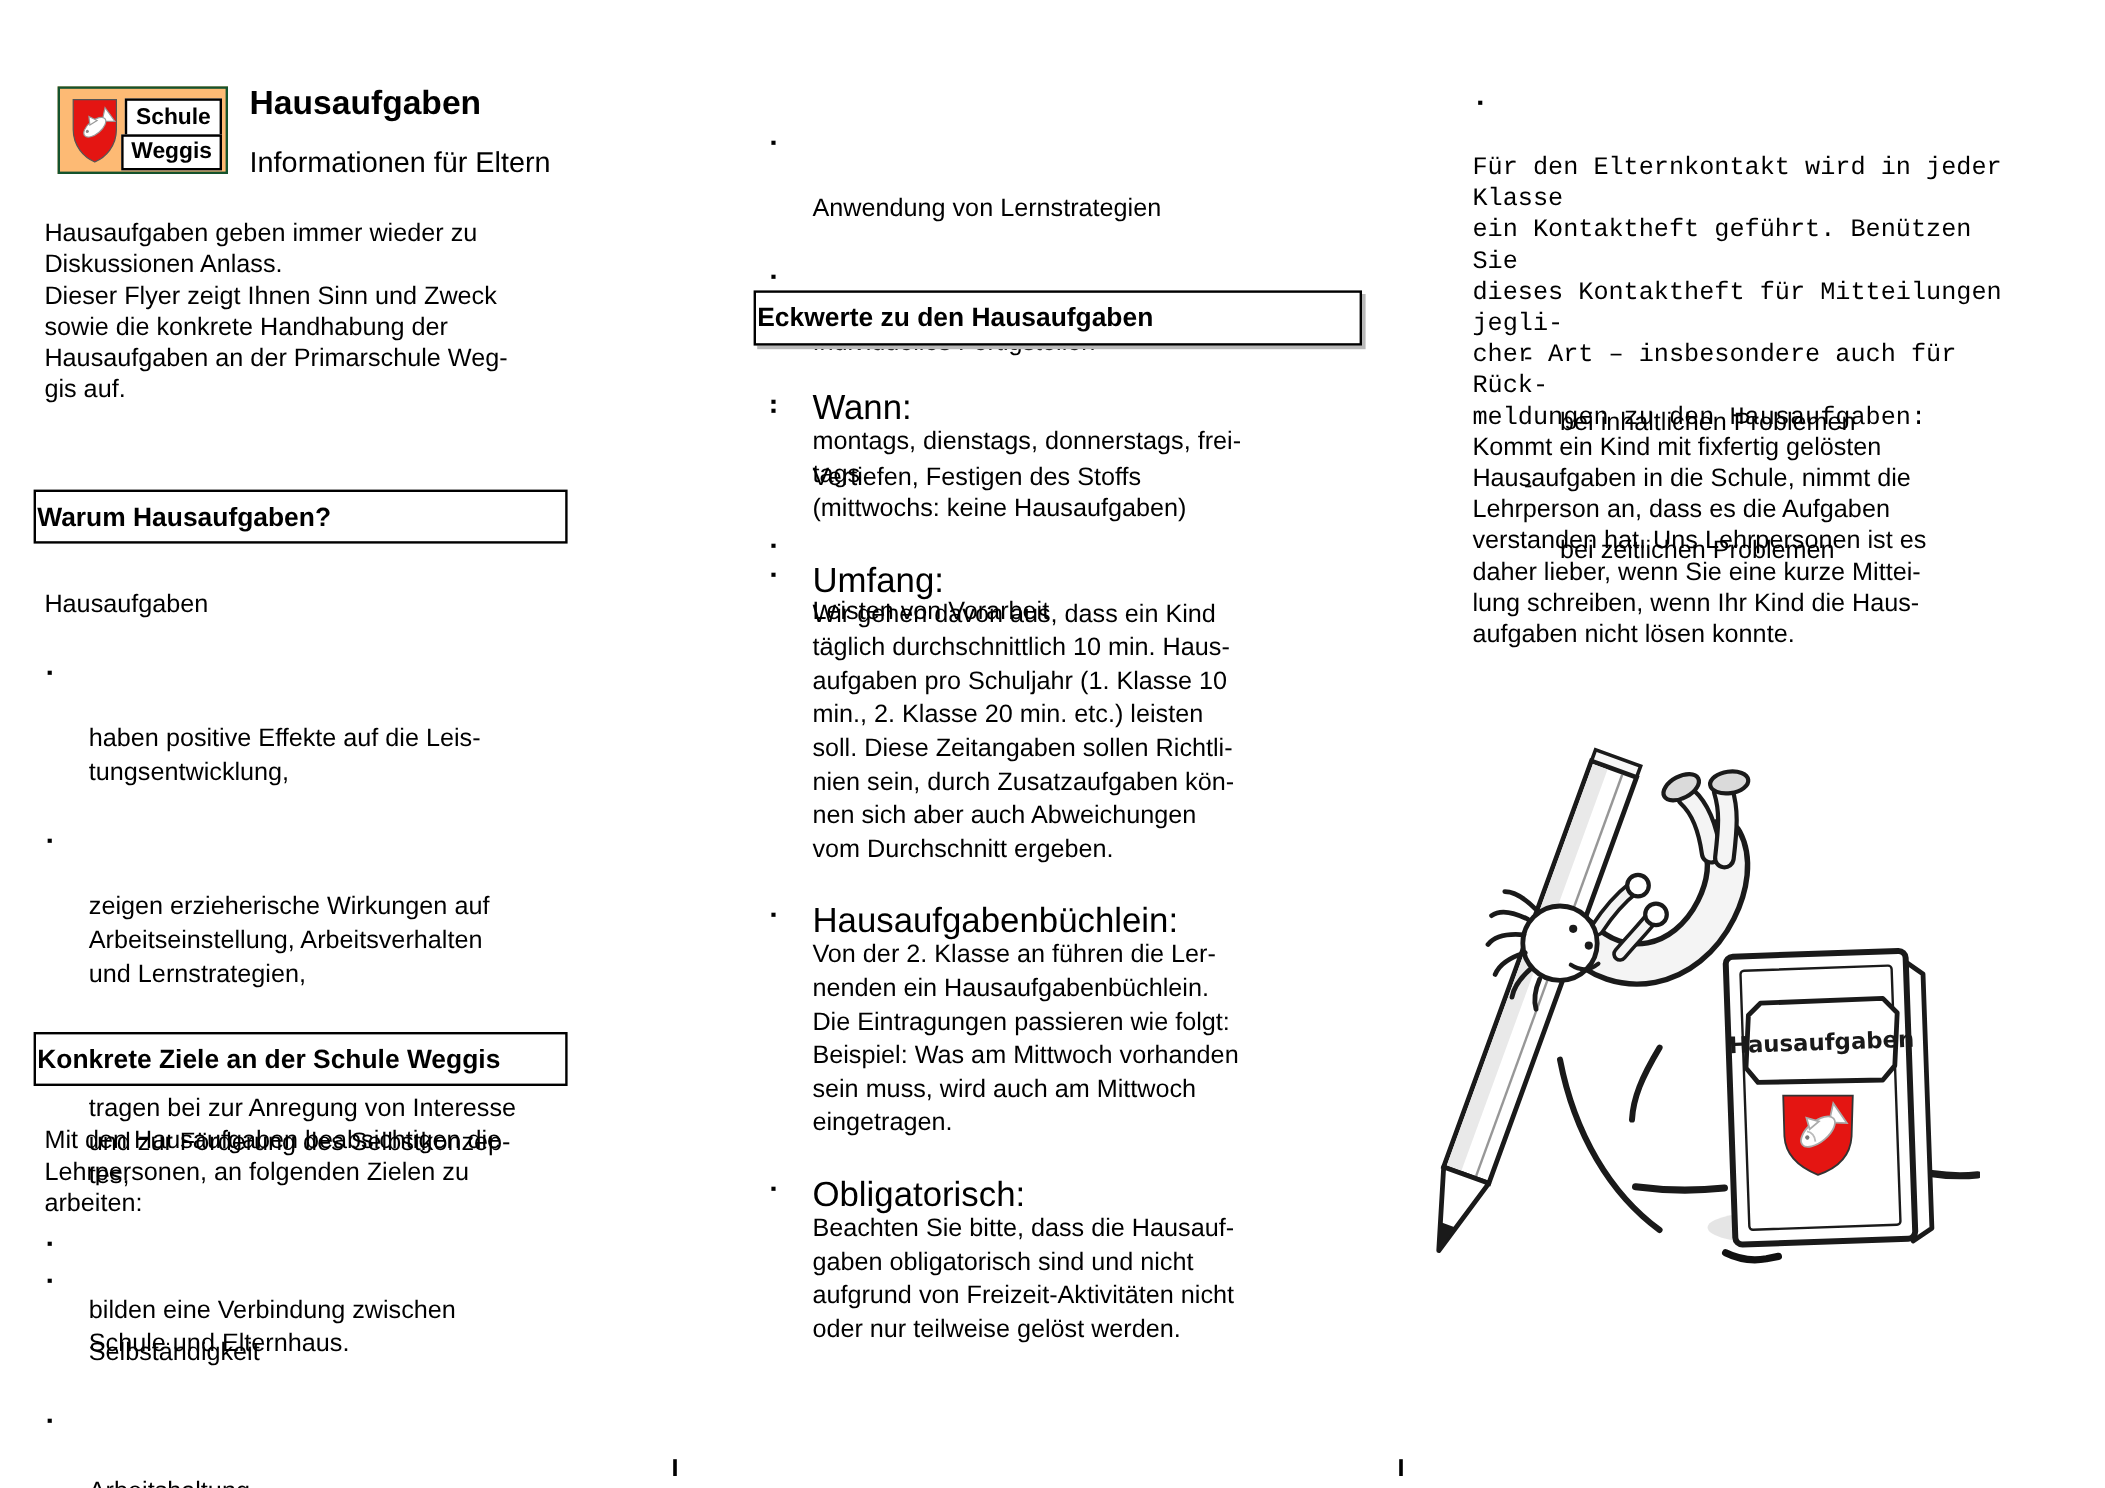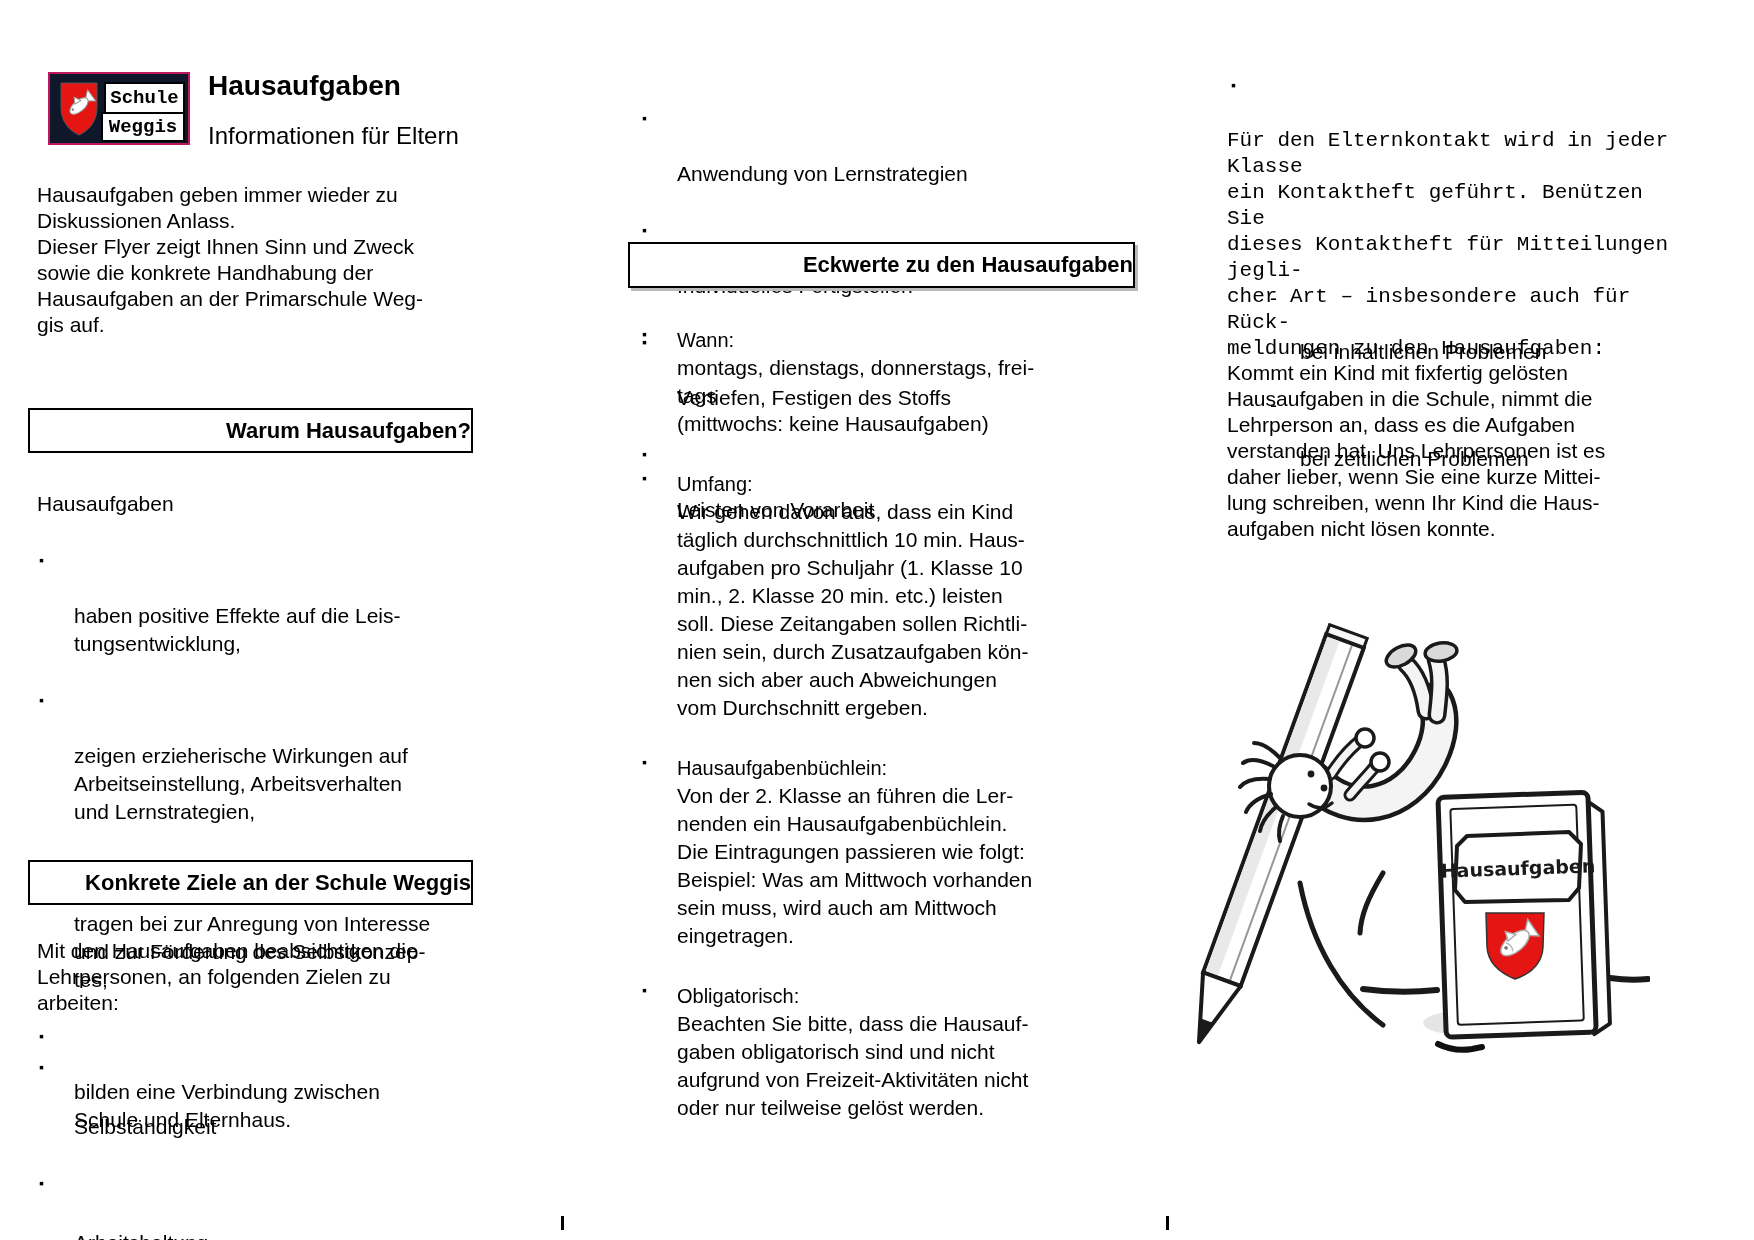--- a/index.html
+++ b/index.html
@@ -3,35 +3,35 @@
 <meta charset="utf-8">
 <style>
   html,body { margin:0; padding:0; background:#fff; }
   .page {
     position:relative; width:1754px; height:1240px; background:#fff;
     font-family:"Liberation Sans", sans-serif; color:#000; overflow:hidden;
   }
   .abs { position:absolute; }
 
   
-  .logo-box { left:48px; top:72px; width:138px; height:69px; border:2px solid #be185d; background:#0f172a;font-family:Liberation Mono, monospace; }
+  .logo-box { left:48px; top:72px; width:138px; height:69px; border:2px solid #14532d; background:#fdba74; }
   .logo-crest { position:absolute; left:9px; top:7px; }
   .logo-cell { position:absolute; border:2px solid #000; font-weight:bold; font-size:19px;
                display:flex; align-items:center; justify-content:center; background:#fff; }
   .logo-cell.schule { left:54px; top:8px;  width:77px; height:28px; }
   .logo-cell.weggis { left:51px; top:38px; width:80px; height:26px; }
   .doc-title    { left:208px; top:70px;  font-size:28px; font-weight:bold; }
   .doc-subtitle { left:208px; top:122px; font-size:24px; }
 
   
   .txt  { font-size:21px; line-height:26px; white-space:pre-line; }
   .lh28 { line-height:28px; }
   .boxhead {
     border:2px solid #000; background:#fff; display:flex; align-items:center;
-    font-size:22px; font-weight:bold; padding-left:19px; box-sizing:border-box;justify-content:flex-end;
+    font-size:22px; font-weight:bold; padding-left:1px; box-sizing:border-box;
   }
   .shadowed { box-shadow:3px 3px 0 #b9b9b9; }
 
   .b-item { position:relative; padding-left:37px; }
   .b-item .bullet { position:absolute; left:2px; top:0; font-size:14px; line-height:inherit; }
 
   .dash-item { position:relative; padding-left:73px; }
   .dash-item .dash { position:absolute; left:43px; top:0; }
 
   
@@ -43,21 +43,21 @@
   .c1-goalslead { left:37px; top:938px; width:455px; }
   .c1-goals   { left:37px; top:1026px; width:455px; }
   .c1-goals .b-item { line-height:30px; }
 
   
   .c2-toplist { left:640px; top:76px; width:480px; }
   .c2-box     { left:628px; top:242px; width:507px; height:46px; }
   .c2-items   { left:640px; top:326px; width:485px; }
   .c2-items .b-item { margin-top:32px; }
   .c2-items .b-item:first-child { margin-top:0; }
-  .item-title { font-size:20px; line-height:28px; }
+  .item-title { font-size:29px; line-height:28px; }
   .item-body  { font-size:21px; line-height:28px; white-space:pre-line; }
 
   
   .c3-head { left:1227px; top:70px; width:470px; position:relative;
              font-size:23px; font-weight:bold; line-height:28px; padding-left:36px; }
   .c3-head .bullet { position:absolute; left:4px; top:1px; font-size:14px; line-height:28px; }
   .c3-para1 { left:1227px; top:128px; width:460px;font-family:Liberation Mono, monospace; }
   .c3-dash  { left:1227px; top:258px; width:460px; }
   .c3-dash .dash-item { line-height:27px; }
   .c3-para2 { left:1227px; top:360px; width:460px; }

